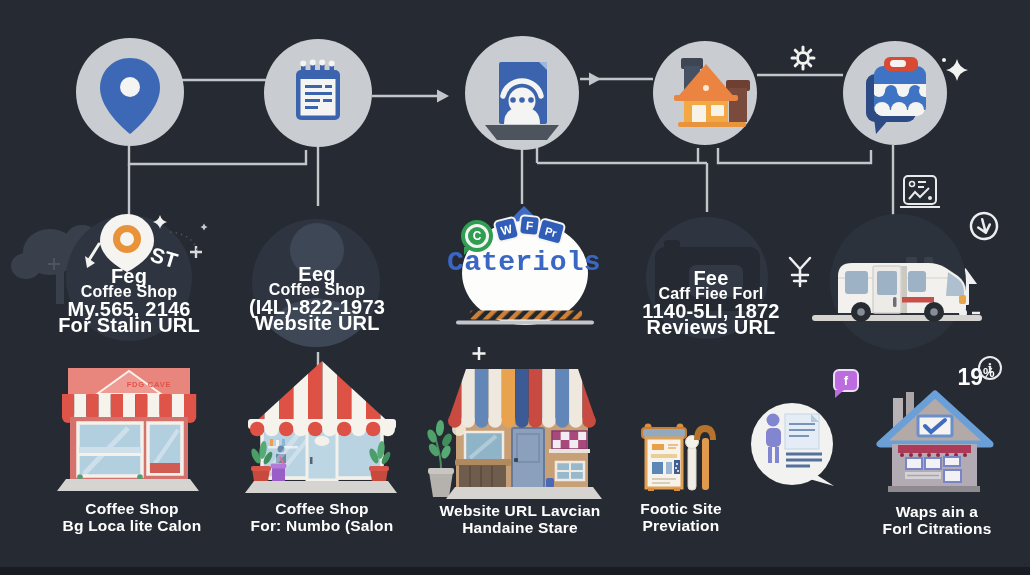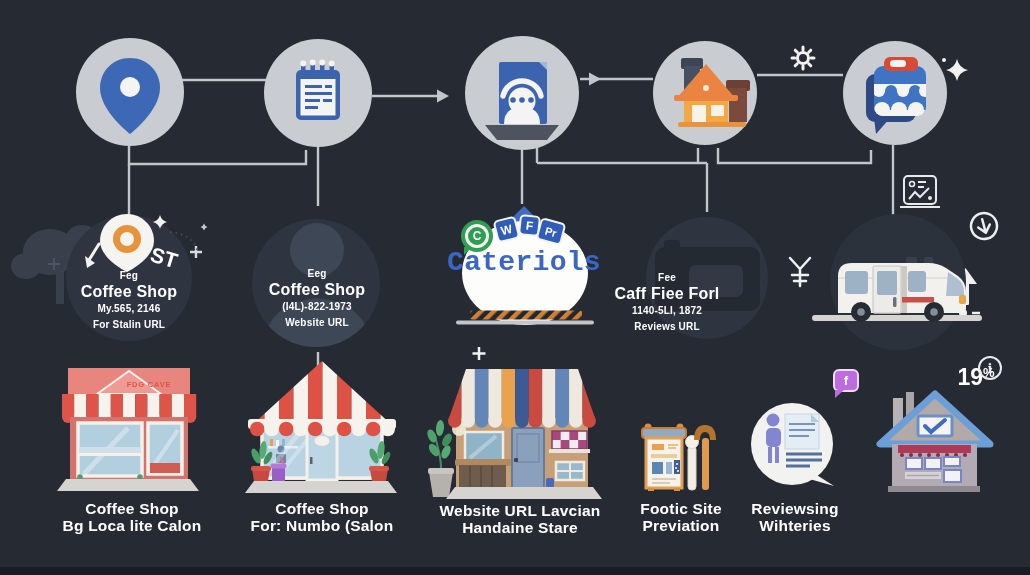--- a/index.html
+++ b/index.html
@@ -2,21 +2,21 @@
 <html><head>
 <meta charset="utf-8">
 <style>
   *{margin:0;padding:0;box-sizing:border-box}
   html,body{background:#111;}
   #stage{position:relative;width:1030px;height:575px;background:#262b33;overflow:hidden;
          font-family:"Liberation Sans",sans-serif;}
   #stage svg{position:absolute;left:0;top:0;}
   .lbl{position:absolute;color:#fff;font-weight:700;text-align:center;
        transform:translateX(-50%);white-space:nowrap;}
-  .cit div{font-size:10px;line-height:16.3px;letter-spacing:.2px;}
+  .cit div{font-size:20px;line-height:16.3px;letter-spacing:.2px;}
   .cit .big{font-size:16px;}
   .cap div{font-size:15.5px;line-height:17.3px;letter-spacing:.2px;}
   #st-overlay{left:164px;top:246px;font-size:21px;transform:translateX(-50%) rotate(17deg);}
   #cateriols-title{left:524px;top:247px;font-size:28px;color:#3a66c4;letter-spacing:.3px;font-family:Liberation Mono, monospace;}
   #fdg-sign{left:129px;top:380px;font-size:7.5px;color:#e05448;letter-spacing:.8px;padding-left:40px;}
   .chip{position:absolute;display:flex;align-items:center;justify-content:center;color:#fff;
         font-weight:700;border:2px solid #f4f4f2;border-radius:5px;background:#2f5db8;}
   #chip-c{left:465px;top:224px;width:24px;height:24px;border-radius:50%;background:#2f9e52;
           border:3px solid #f4f4f2;box-shadow:0 0 0 4px #2f9e52;font-size:12px;}
   #chip-c::after{content:"";position:absolute;left:-4px;bottom:-10px;width:0;height:0;
@@ -516,21 +516,21 @@
   <div>(I4L)-822-1973</div>
   <div>Website URL</div>
 </div>
 
 <div class="lbl" id="cateriols-title">Cateriols</div>
 <div class="chip" id="chip-c">C</div>
 <div class="chip" id="chip-w">W</div>
 <div class="chip" id="chip-f">F</div>
 <div class="chip" id="chip-pr">Pr</div>
 
-<div class="lbl cit" id="cit3" style="left:667px;top:270px;width:190px">
+<div class="lbl cit" id="cit3" style="left:711px;top:270px;width:190px">
   <div>Fee</div>
   <div class="big">Caff Fiee Forl</div>
   <div>1140-5LI, 1872</div>
   <div>Reviews URL</div>
 </div>
 
 <div class="lbl" id="fdg-sign">FDG CAVE</div>
 
 <div class="lbl cap" style="left:132px;top:500px">
   <div>Coffee Shop</div>
@@ -541,23 +541,23 @@
   <div>For: Numbo (Salon</div>
 </div>
 <div class="lbl cap" style="left:520px;top:502px">
   <div>Website URL Lavcian</div>
   <div>Handaine Stare</div>
 </div>
 <div class="lbl cap" style="left:681px;top:500px">
   <div>Footic Site</div>
   <div>Previation</div>
 </div>
-<div class="lbl cap" style="left:795px;top:500px">
-  <div>Reviewsing</div>
-  <div>Wihteries</div>
+<div class="lbl cap" style="left:937px;top:503px">
+  <div>Waps ain a</div>
+  <div>Forl Citrations</div>
 </div>
 
 <div class="lbl" id="stat-19">
   <span class="v">19</span><span class="u">%</span>
 </div>
 <div id="info-badge">i</div>
 <div id="chat-f">f</div>
 
 <div id="footer-bar"></div>
 </div>

